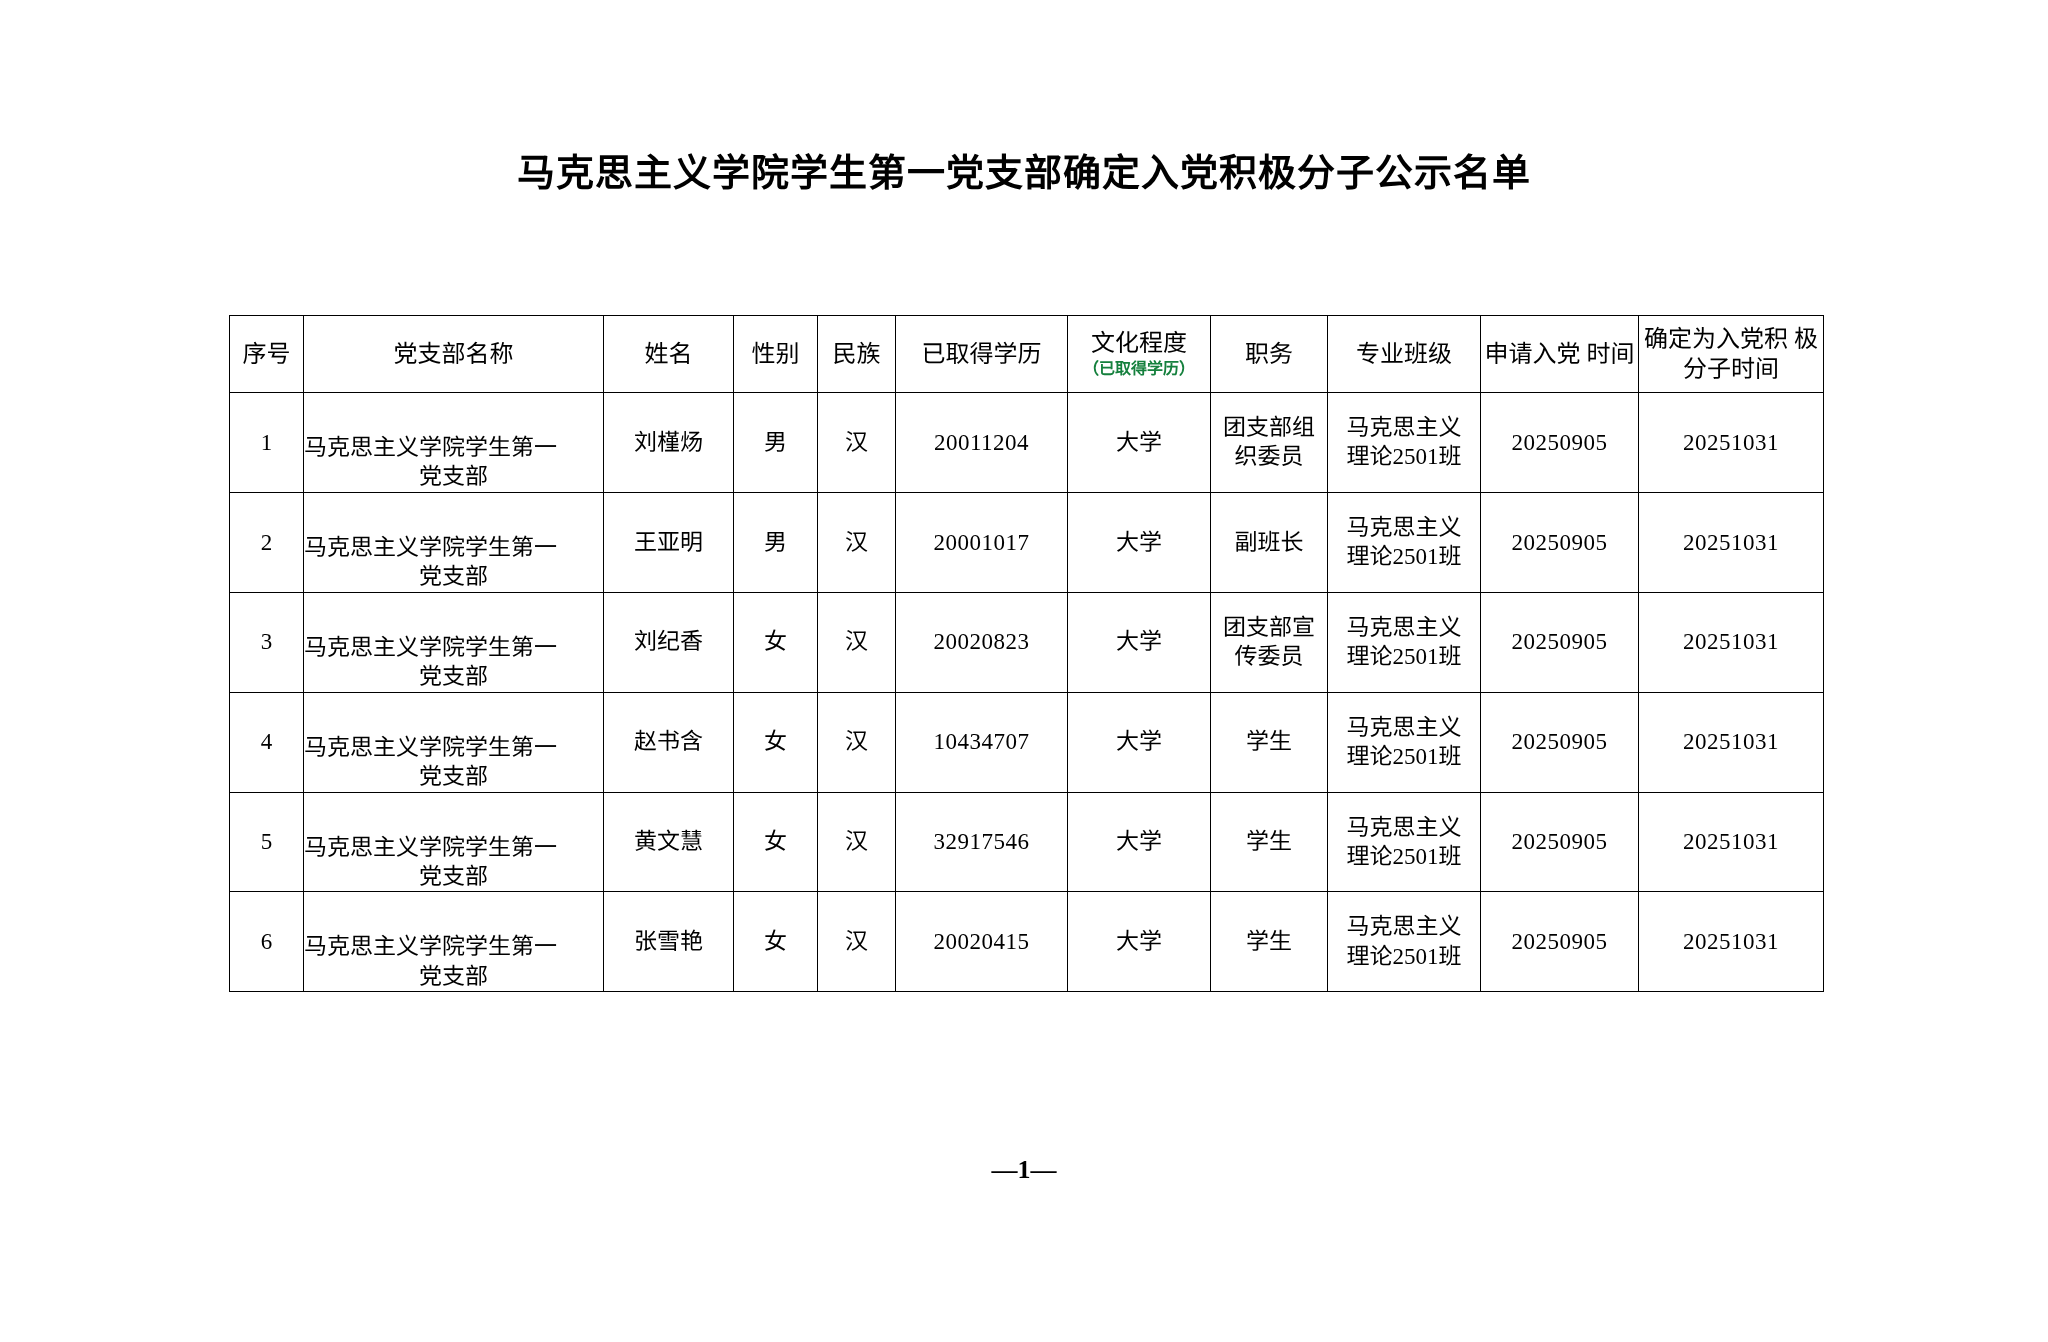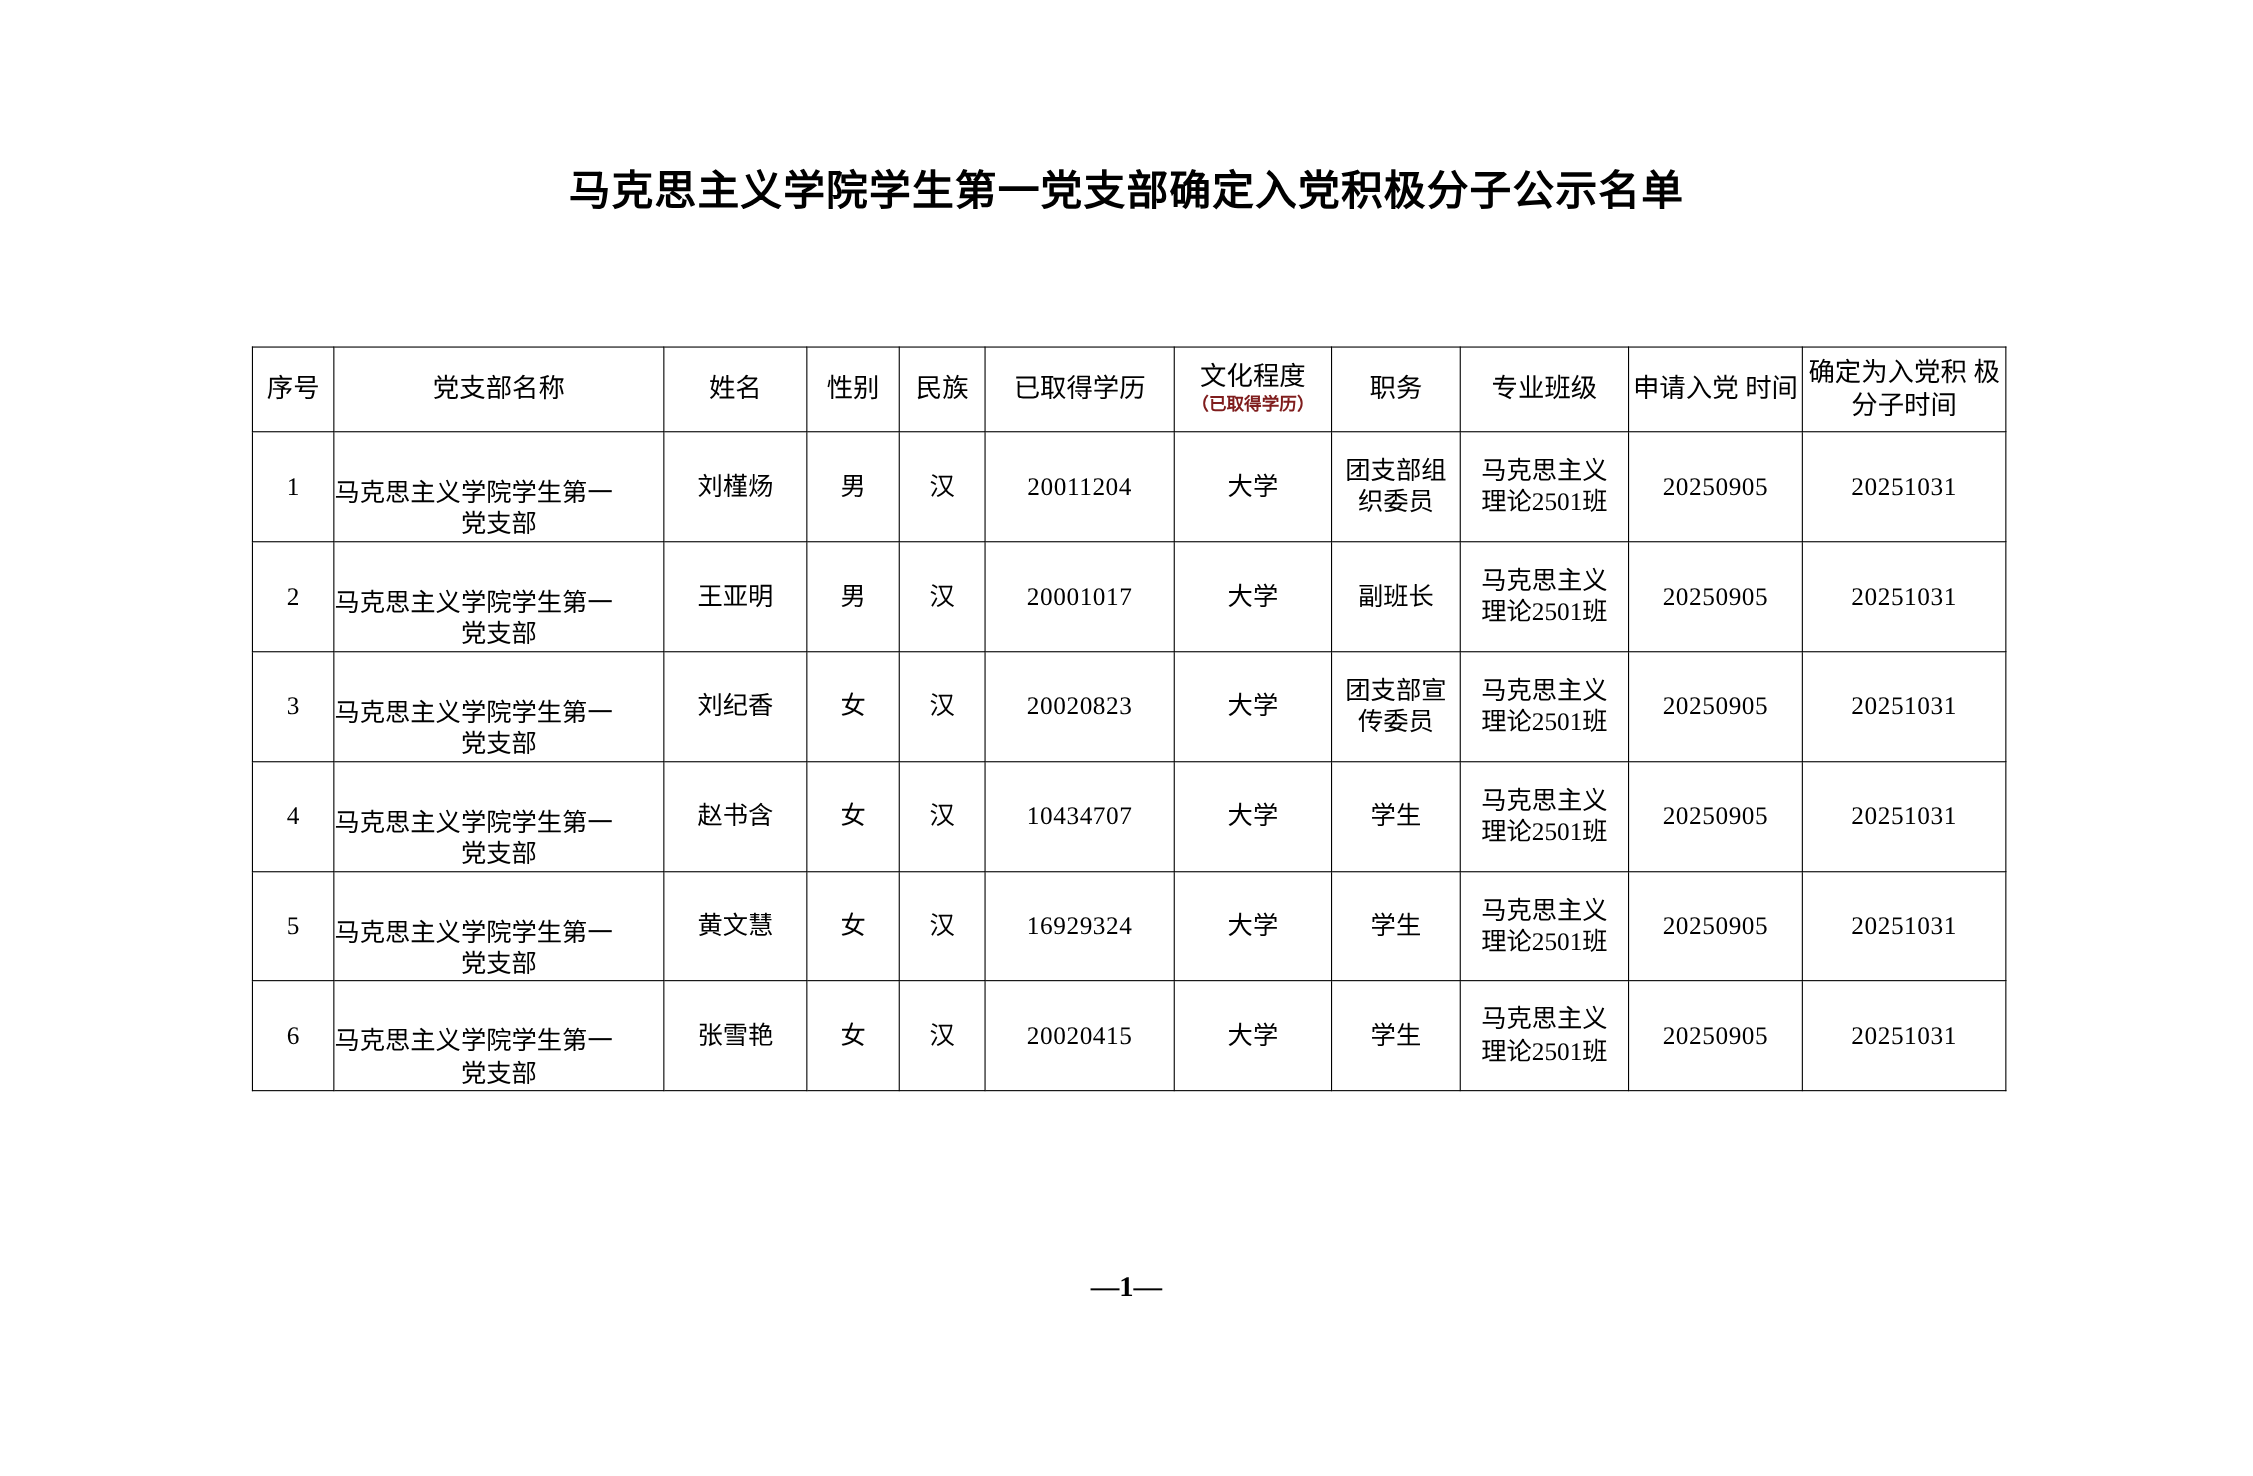--- a/index.html
+++ b/index.html
@@ -55,21 +55,21 @@
   }
   thead td {
     font-weight: bold;
     font-size: 24px;
     height: 76px;
     line-height: 1.25;
     padding: 2px 2px;
   }
   thead td .hdr-sub {
     display: block;
-    color: #7f1d1d;
+    color: #15803d;
     font-size: 16px;
     font-weight: bold;
     line-height: 1.3;
     margin-top: 1px;
   }
   tbody td {
     font-size: 23px;
     height: 82px;
     line-height: 1.28;
     padding: 2px 3px;
@@ -247,21 +247,21 @@
         </tr>
         <tr>
           <td class="num">5</td>
           <td class="branch">
             <span class="l1">马克思主义学院学生第一</span>
             <span class="l2">党支部</span>
           </td>
           <td>黄文慧</td>
           <td>女</td>
           <td>汉</td>
-          <td class="date">16929324</td>
+          <td class="date">32917546</td>
           <td>大学</td>
           <td class="duty">
             <span class="l1">学生</span>
           </td>
           <td class="major">
             <span class="l1">马克思主义</span>
             <span class="l2">理论2501班</span>
           </td>
           <td class="date">20250905</td>
           <td class="date">20251031</td>

